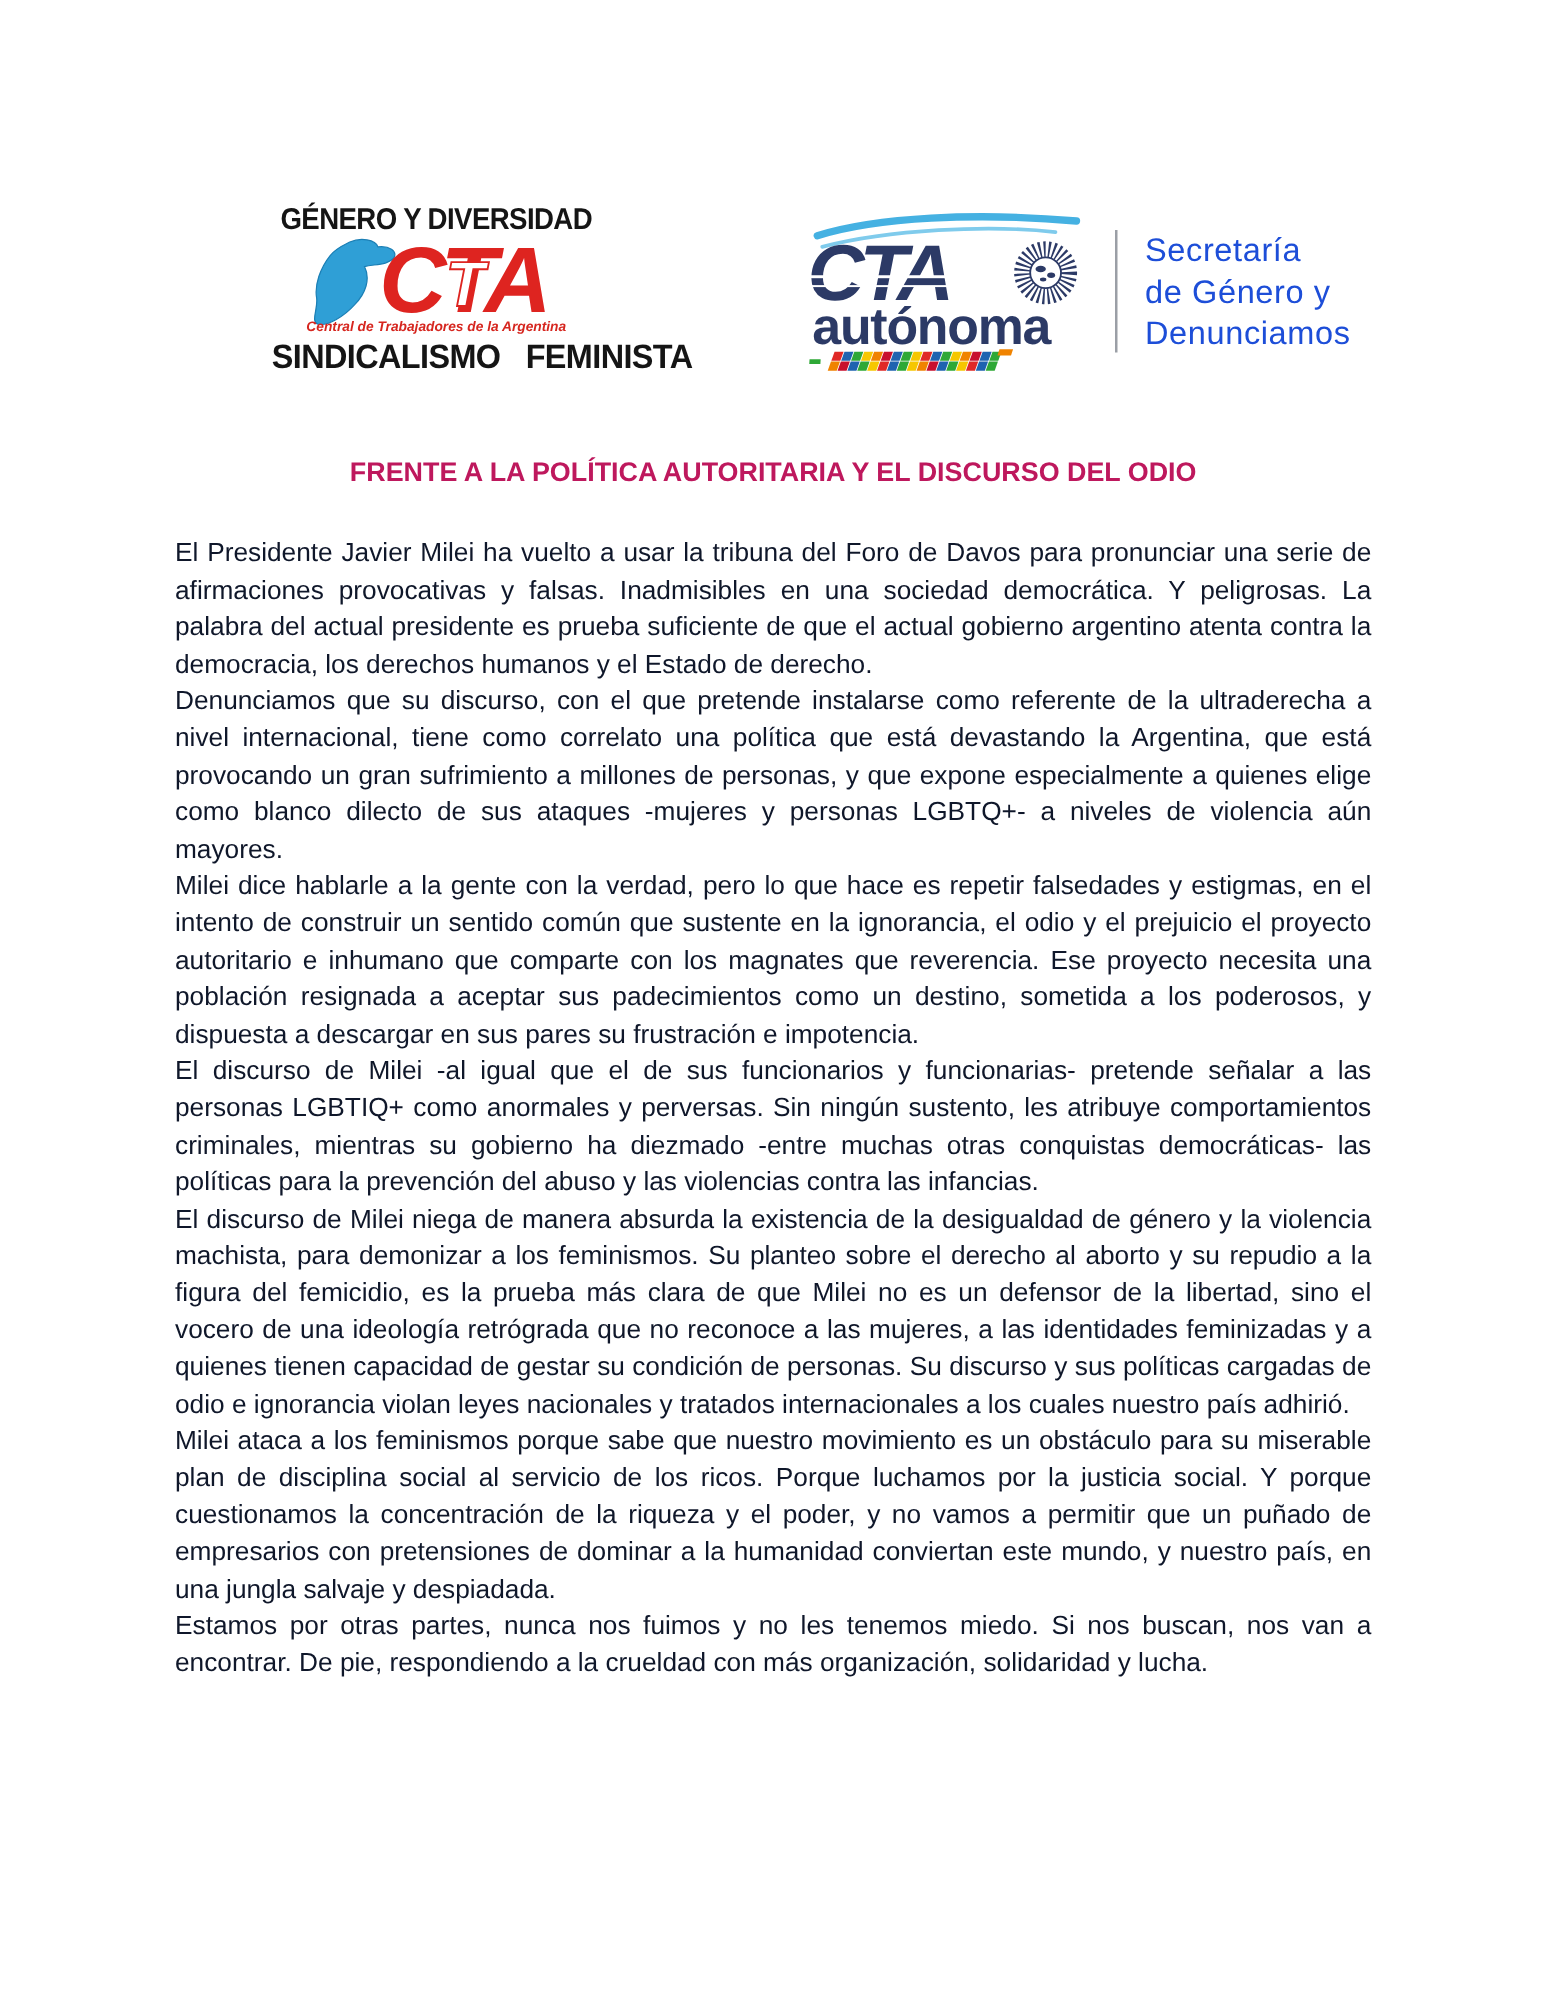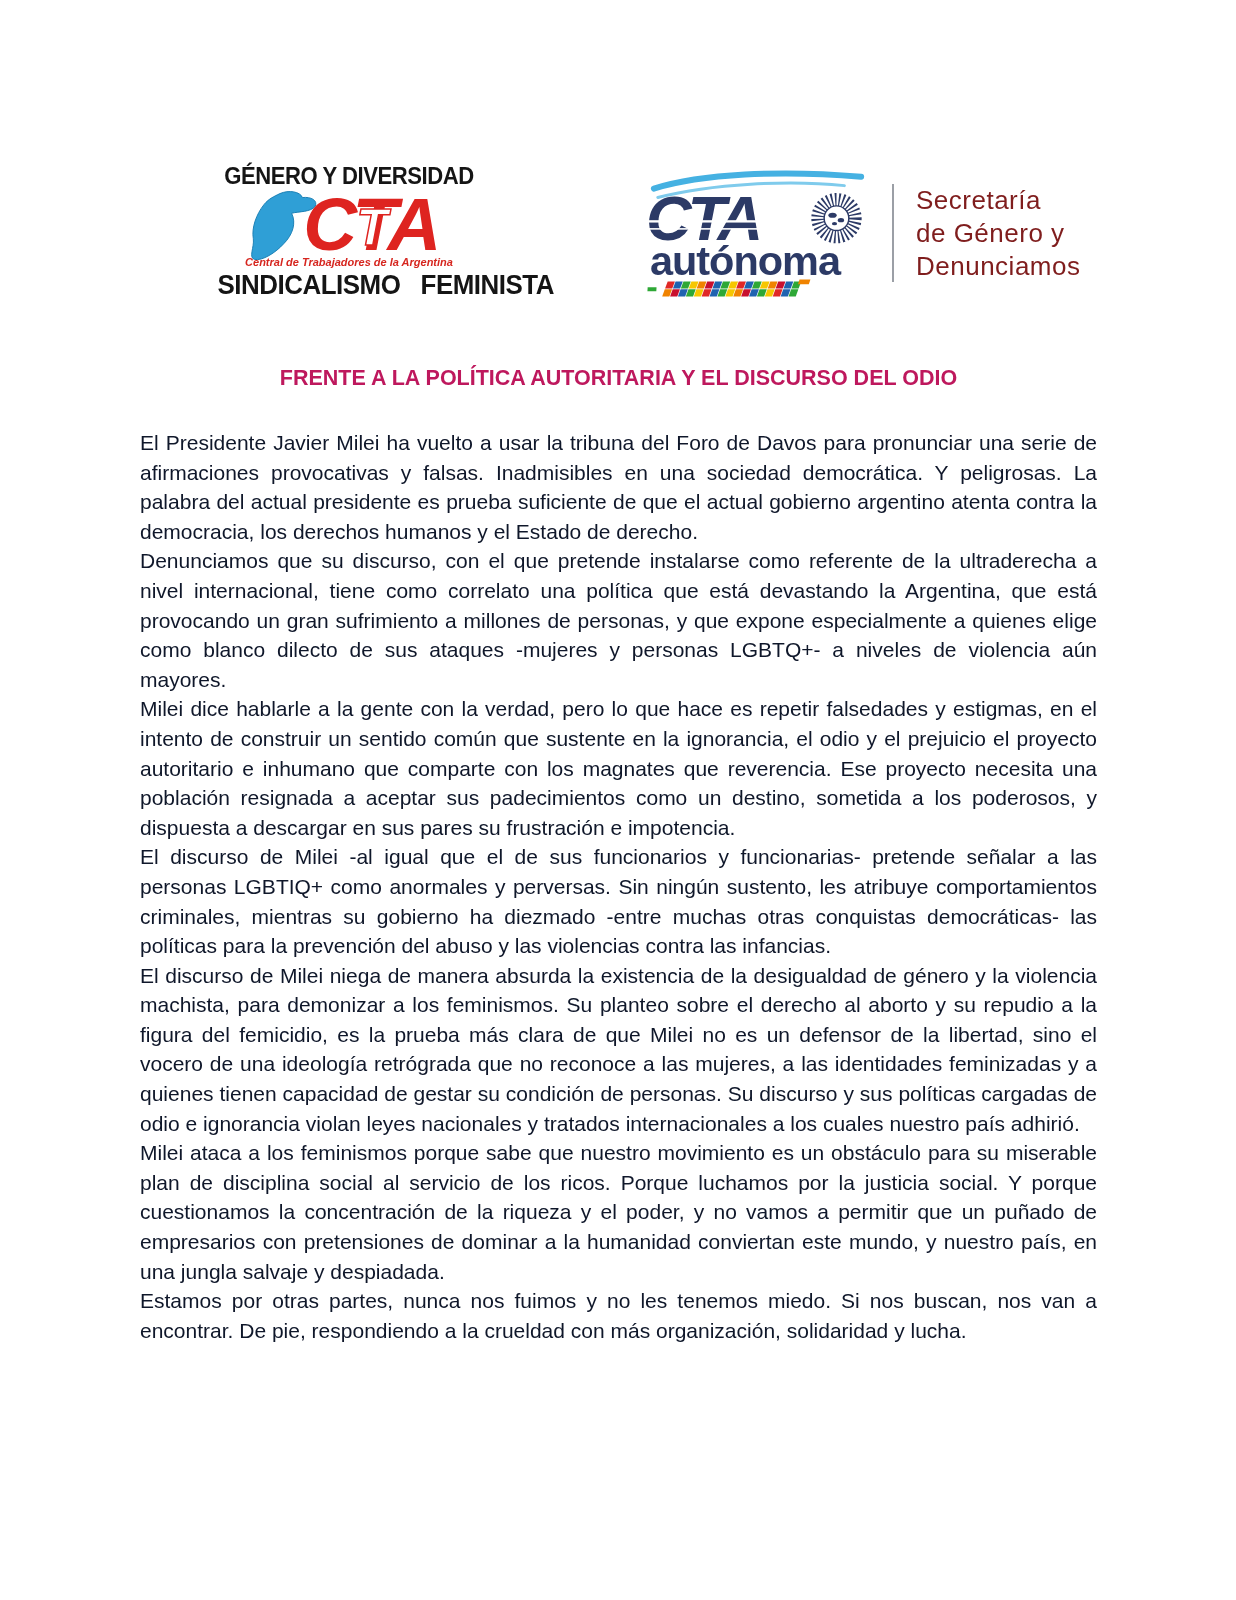--- a/index.html
+++ b/index.html
@@ -54,21 +54,21 @@
   .autonoma{
     font-family:"Liberation Sans", sans-serif;
     font-size:42px;font-weight:bold;letter-spacing:-1px;
   }
   .logo-divider{
     width:2px;height:98px;background:#9b9fa6;
     margin:16px 22px 0 18px;flex:0 0 auto;
   }
   .secretaria{
     margin-top:16px;
-    color:#7f1d1d;font-size:26px;line-height:33px;
+    color:#1d4ed8;font-size:26px;line-height:33px;
     letter-spacing:0.5px;white-space:nowrap;
   }
 
   
   .content{
     position:absolute;left:140px;top:366px;width:957px;
   }
   .doc-title{
     margin:0 0 37px 0;
     text-align:center;

